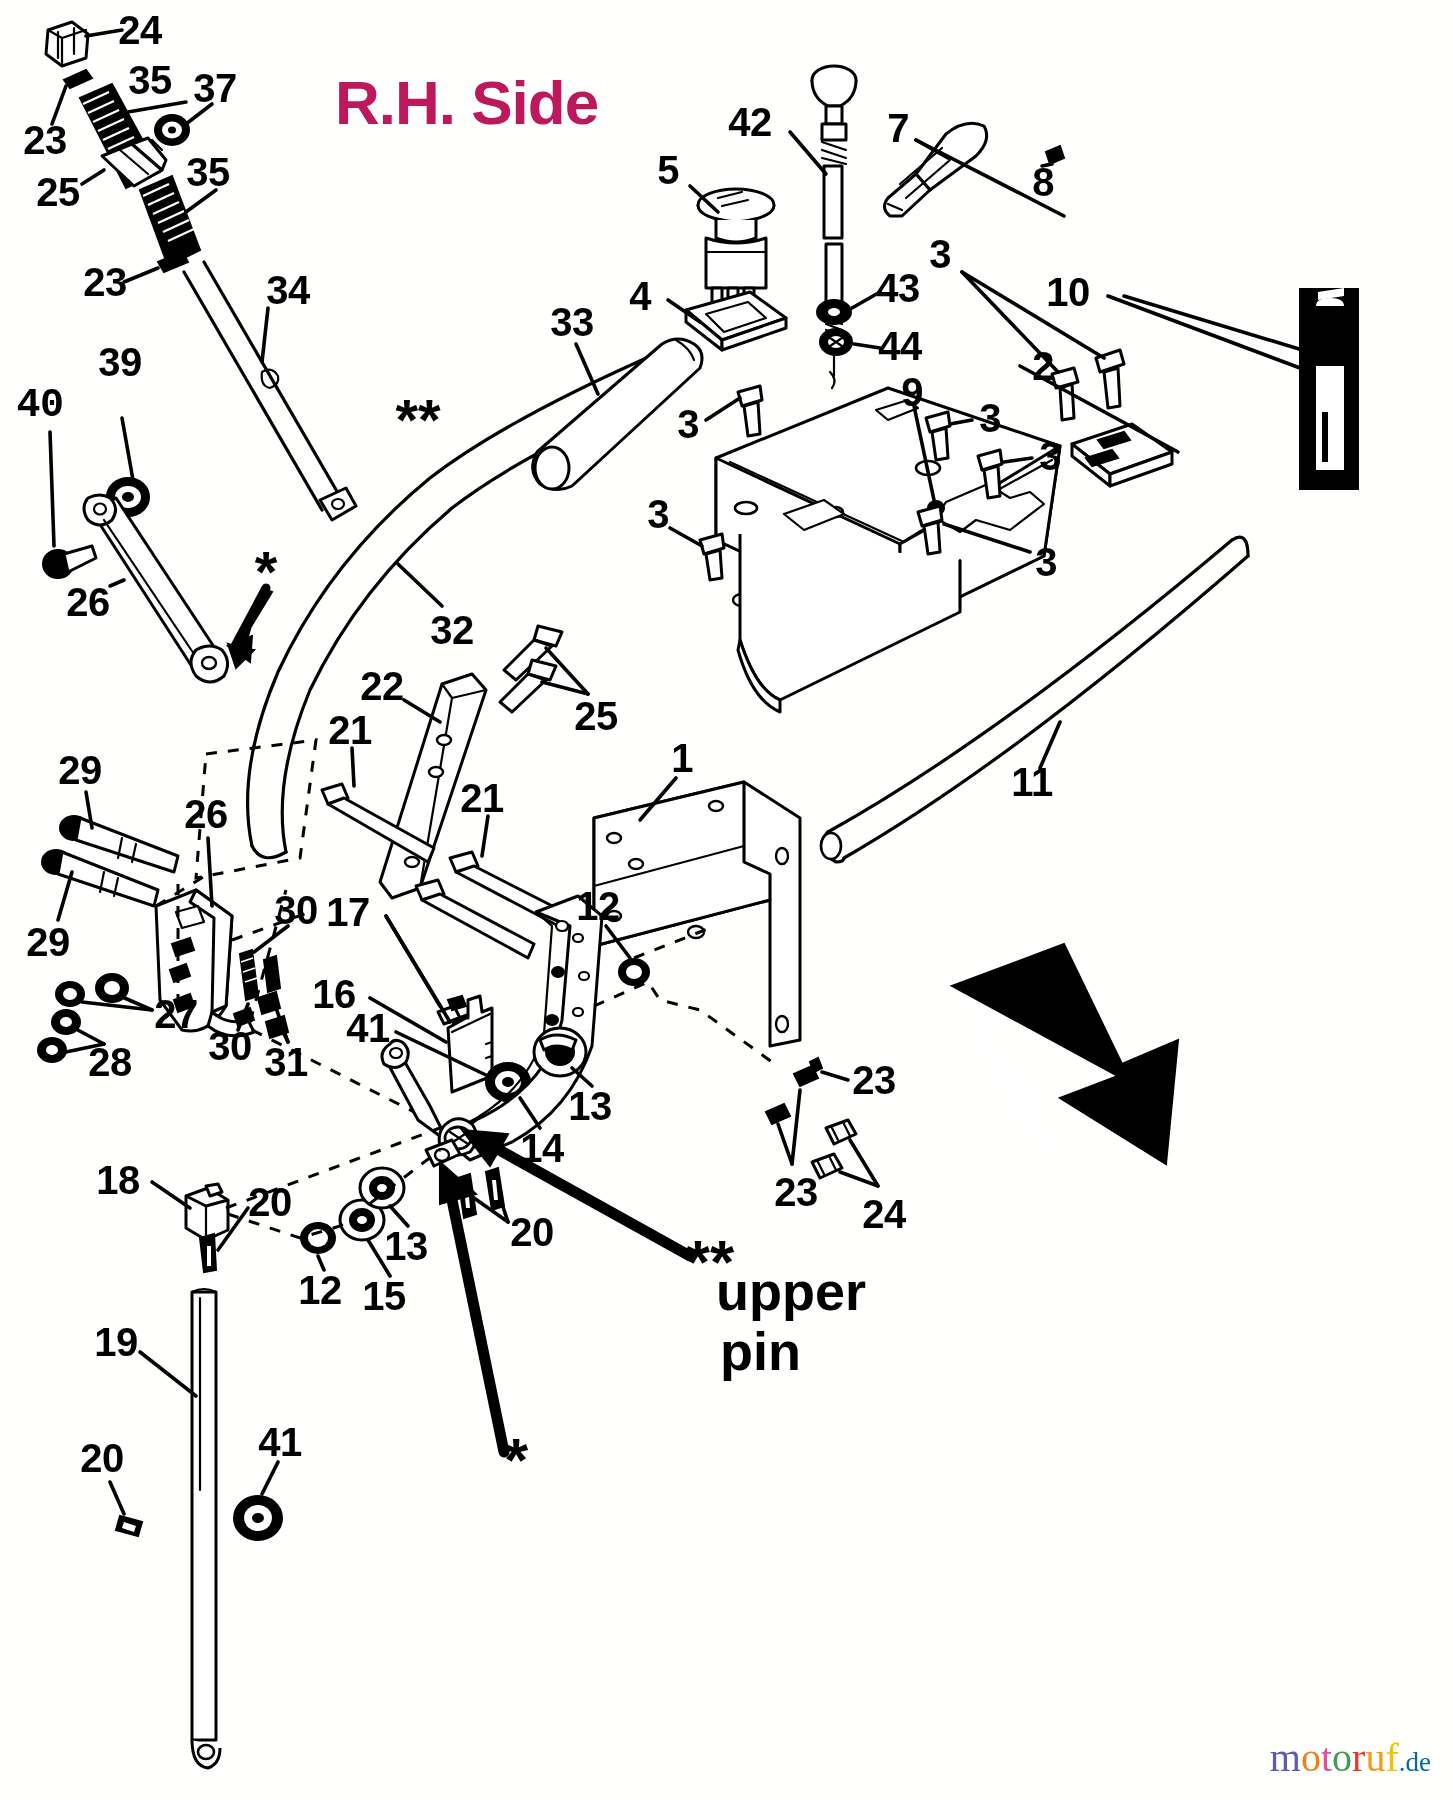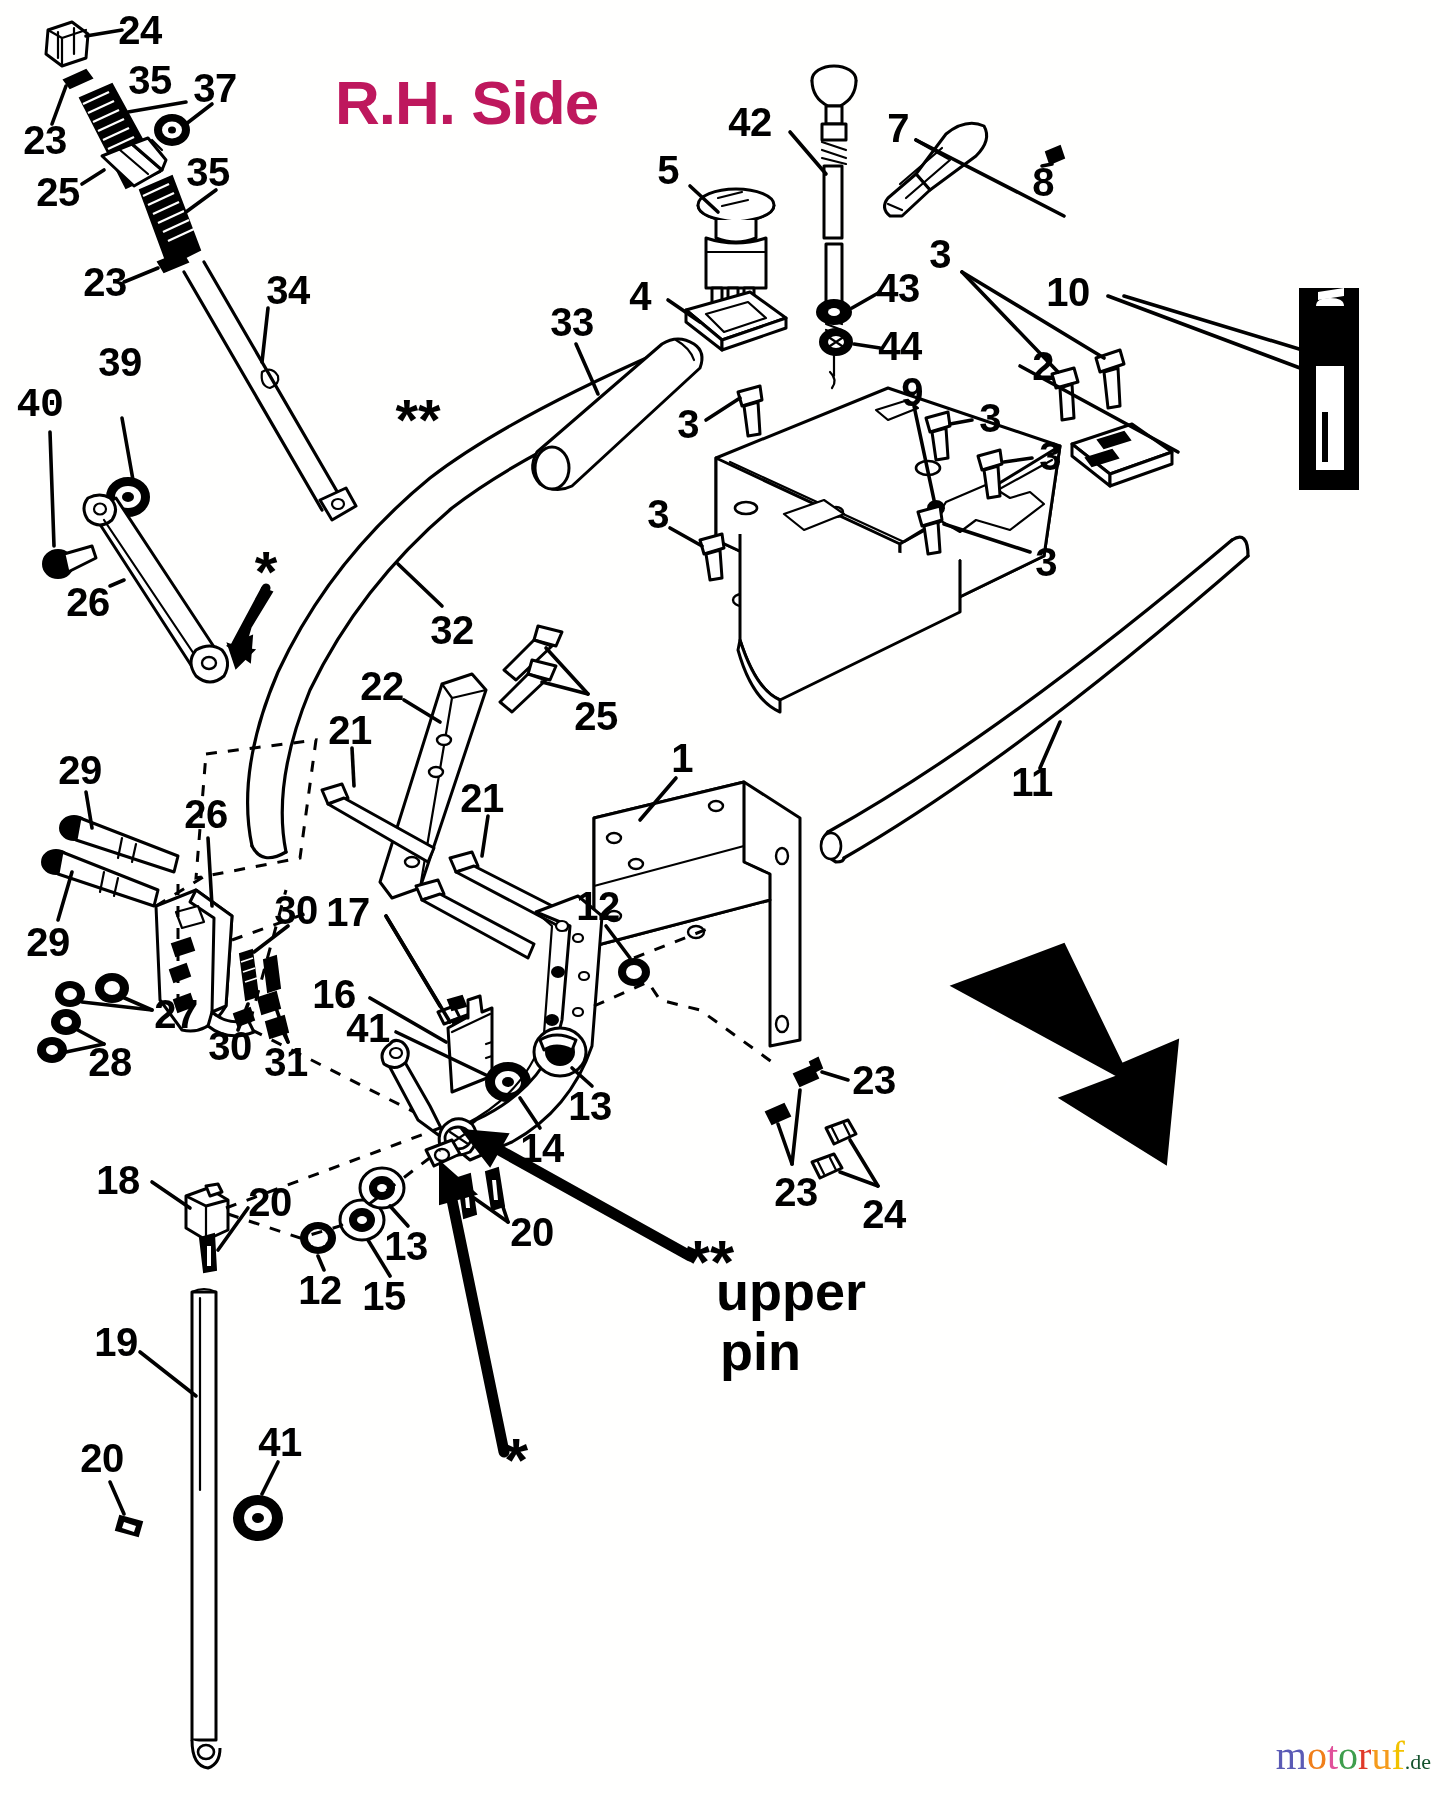--- a/index.html
+++ b/index.html
@@ -80,21 +80,21 @@
   #watermark {
     position: absolute;
     right: 22px;
     bottom: 18px;
     font-family: "Liberation Serif", serif;
     font-size: 40px;
     line-height: 40px;
     white-space: nowrap;
   }
   #watermark span { display: inline-block; }
-  .wm-de { font-size: 22px; color: #14532d; }
+  .wm-de { font-size: 27px; color: #0369a1; }
 </style>
 </head>
 <body>
 
 <div id="page">
 
   <svg id="art" viewBox="0 0 1453 1800">
     <defs>
       <style>
         .ln   { fill:none; stroke:#000; stroke-width:3.2; stroke-linecap:round; stroke-linejoin:round; }

